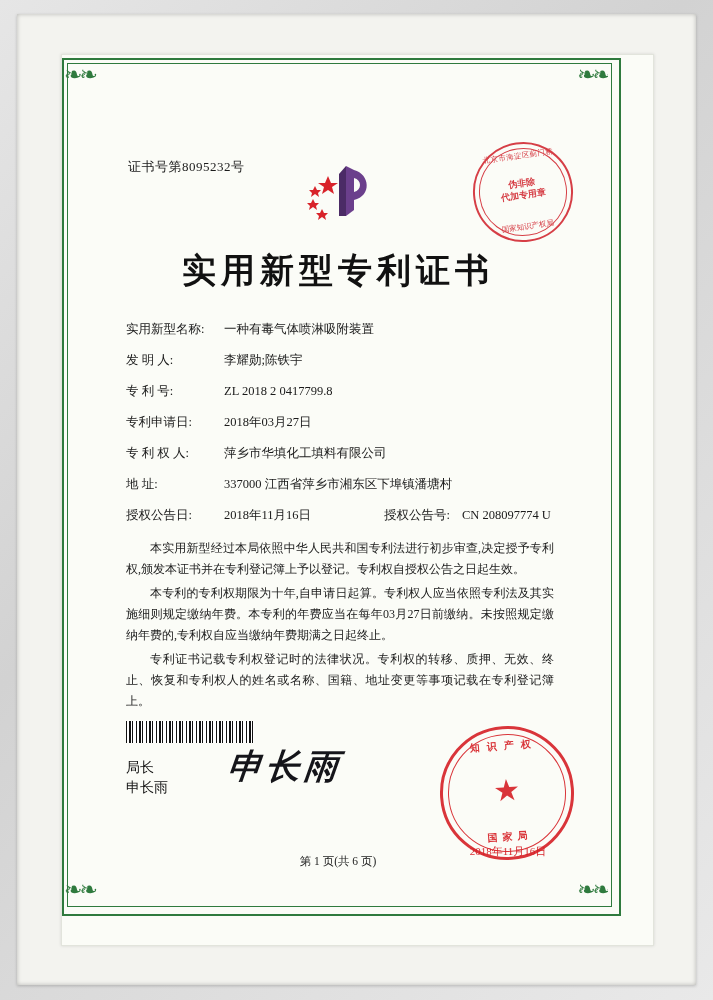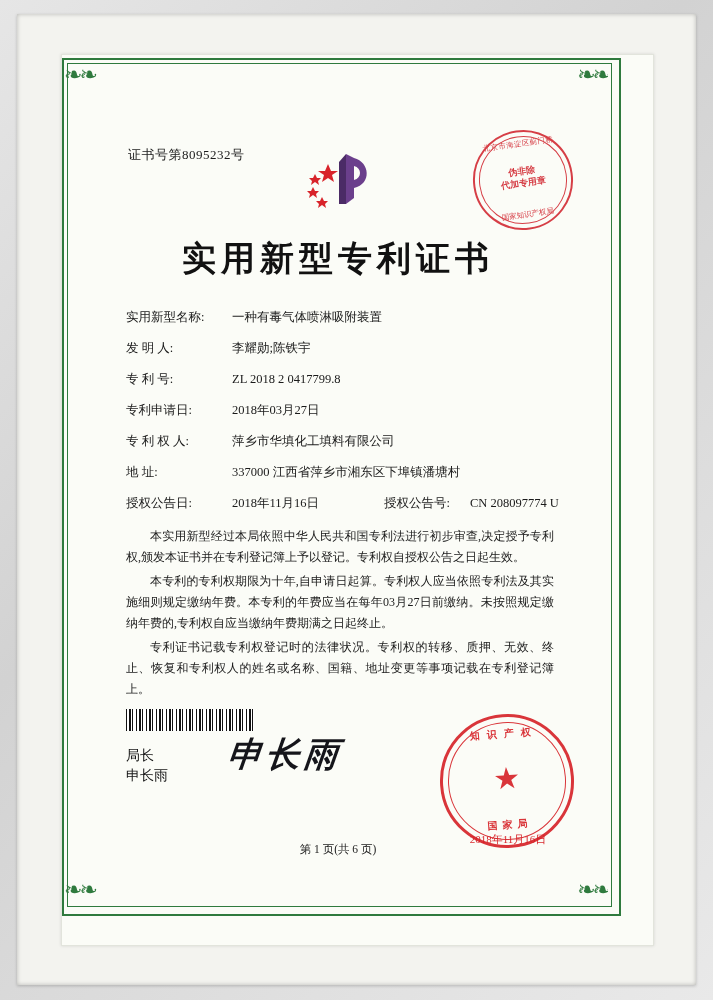--- a/index.html
+++ b/index.html
@@ -60,21 +60,21 @@
     overflow: hidden;
   }
   .corner.tl { left: 64px; top: 60px; }
   .corner.tr { left: 562px; top: 60px; text-align: right; }
   .corner.bl { left: 64px; top: 875px; }
   .corner.br { left: 562px; top: 875px; text-align: right; }
 
   
   .content {
     position: absolute;
-    left: 88px; top: 84px;
+    left: 88px; top: 96px;
     width: 500px; height: 800px;
   }
 
   .cert-no {
     position: absolute;
     left: 40px; top: 62px;
     font-size: 13px;
     color: #1b1b1b;
     letter-spacing: .5px;
   }
@@ -112,21 +112,21 @@
     height: 31px;
     line-height: 31px;
     white-space: nowrap;
   }
   .flabel {
     display: inline-block;
     color: #1a1a1a;
   }
   .fvalue {
     display: inline-block;
-    margin-left: 20px;
+    margin-left: 12px;
     text-align: right;
   }
   .frow .right-label {
     position: absolute;
     left: 258px; top: 0;
   }
   .lbl-w5 { width: 86px; }
 
   
   .paras {

